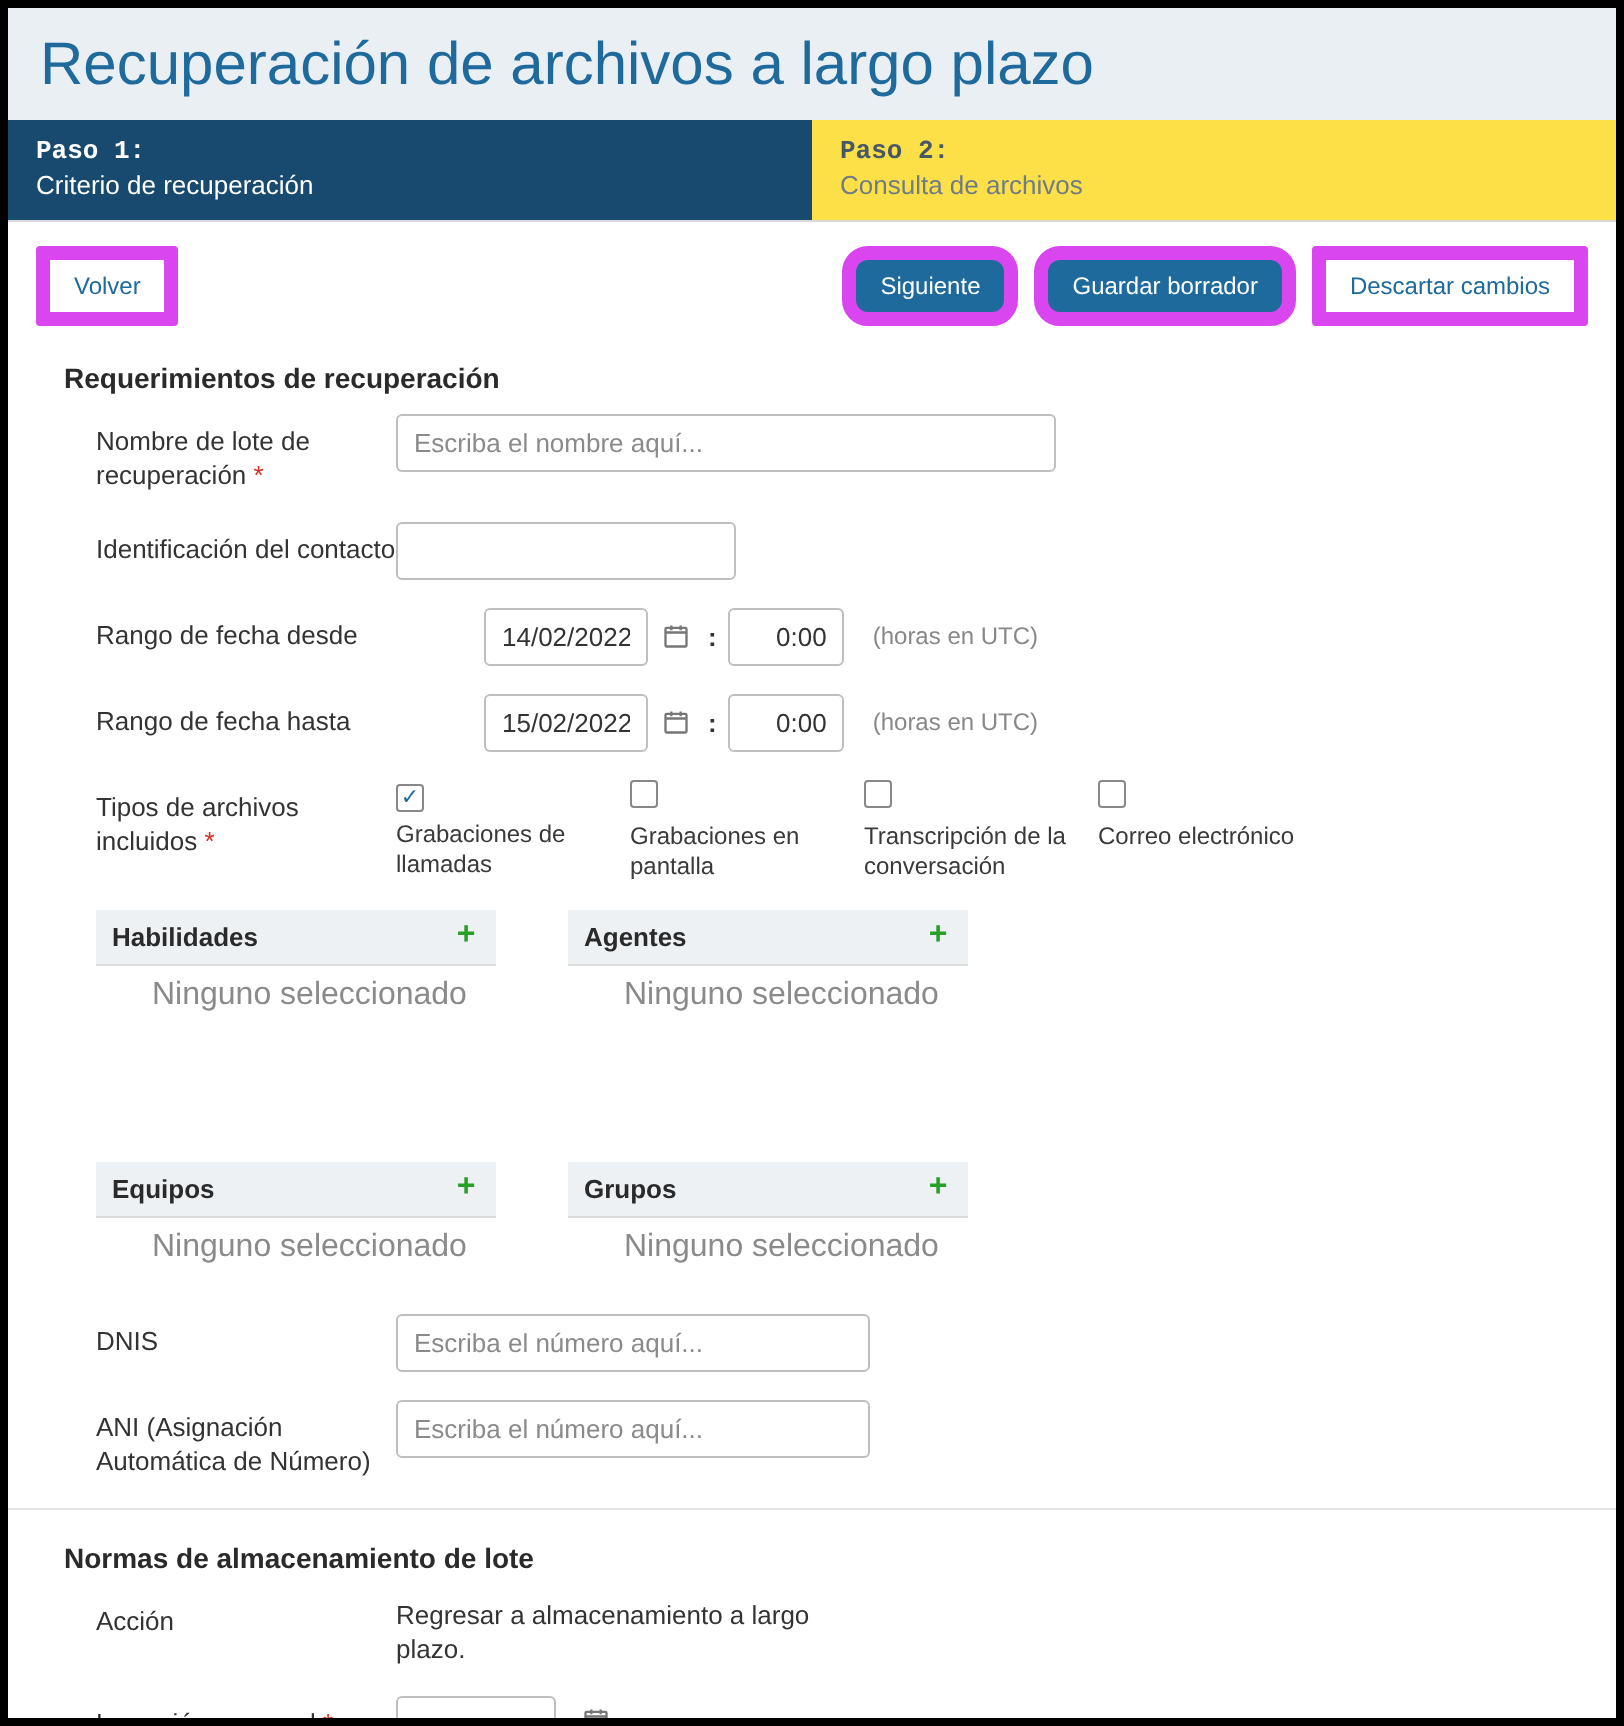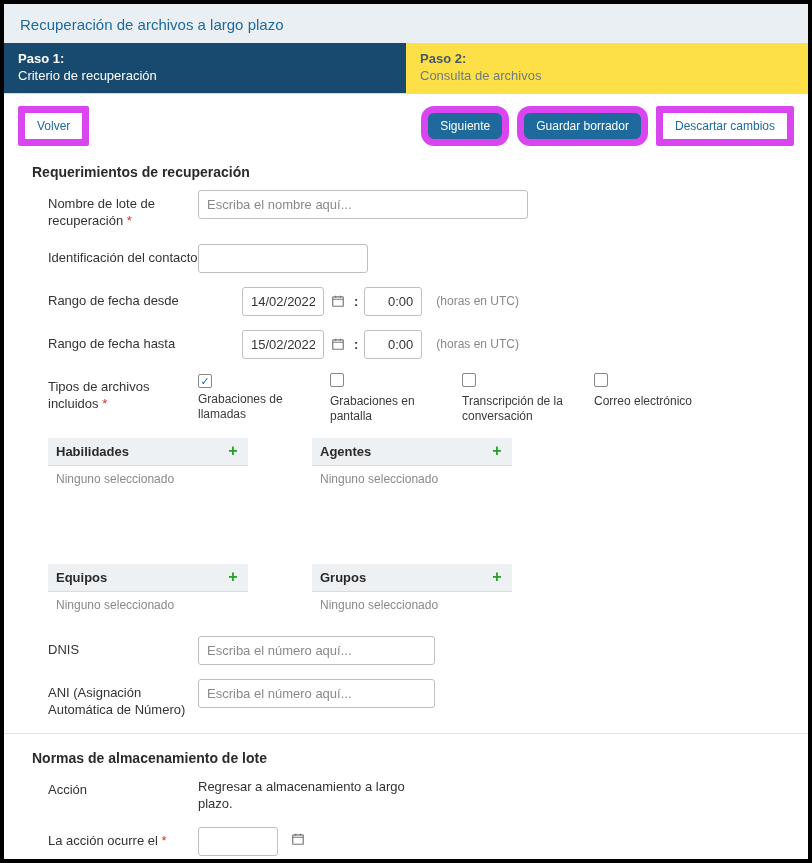--- a/index.html
+++ b/index.html
@@ -1,24 +1,24 @@
 <!DOCTYPE html>
 <html><head>
 <meta charset="utf-8">
 <style>
   * { box-sizing: border-box; margin: 0; padding: 0; }
   body { font-family: "Segoe UI", Arial, sans-serif; background: #fff; color: #333; font-size: 13px; }
   .frame { width: 812px; height: 863px; border: 4px solid #000; background: #fff; overflow: hidden; }
   .header-bar { background: #eaeff3; padding: 12px 16px 10px; }
-  .header-bar h1 { font-size: 15px; font-weight: 400; color: #1e6a9c; }
+  .header-bar h1 { font-size: 30px; font-weight: 400; color: #1e6a9c; }
   .steps { display: flex; border-bottom: 1px solid #d9d9d9; }
   .step { flex: 1; padding: 8px 14px 10px; }
   .step.active { background: #184a6f; color: #fff; }
   .step.inactive { background: #fde047; color: #6f7b85; }
-  .step .title { font-weight: 700; font-size: 13px; }
+  .step .title { font-weight: 700; font-size: 13px; font-family: Liberation Mono, monospace; }
   .step.inactive .title { color: #465866; }
   .step .sub { font-size: 13px; margin-top: 2px; }
   .btn-row { display: flex; align-items: center; padding: 12px 14px; gap: 8px; }
   .spacer { flex: 1; }
   .btn { border: 7px solid #d946ef; background: #fff; color: #1e6a9c; font-size: 12px; padding: 6px 12px; border-radius: 2px; cursor: pointer; font-family: inherit; }
   .btn.primary { background: #1e6a9c; color: #fff; font-weight: 400; border-radius: 13px; }
 
   .section-title { font-weight: 700; font-size: 14px; padding: 6px 18px 10px 28px; color: #2a2a2a; }
   .form-area { padding: 0 28px 0 44px; }
   .row { display: flex; align-items: flex-start; margin-bottom: 14px; }
@@ -33,30 +33,30 @@
   .txt.date { width: 82px; text-align: left; }
   .txt.time { width: 58px; text-align: right; }
   .txt.num { width: 237px; }
   .txt.small { width: 80px; }
 
   .date-group { display: flex; align-items: center; gap: 4px; margin-left: 44px; }
   .cal-icon { width: 20px; height: 20px; display: inline-flex; align-items: center; justify-content: center; color: #777; }
   .colon { font-weight: 600; padding: 0 2px; }
   .utc { color: #888; font-size: 12px; margin-left: 10px; }
 
-  .check-row { display: flex; gap: 22px; }
+  .check-row { display: flex; gap: 7px; }
   .check-item .cb { width: 14px; height: 14px; border: 1px solid #888; border-radius: 2px; display: inline-flex; align-items: center; justify-content: center; background: #fff; cursor: pointer; }
   .check-item .cb.checked::after { content: "✓"; color: #1e6a9c; font-size: 11px; line-height: 1; }
   .check-item .cl { font-size: 12px; color: #3a3a3a; display: block; margin-top: 4px; max-width: 110px; line-height: 1.25; }
 
-  .picker-pair { display: flex; gap: 64px; margin-bottom: 8px; }
+  .picker-pair { display: flex; gap: 36px; margin-bottom: 8px; }
   .picker { width: 200px; }
   .picker-header { background: #eef1f4; padding: 6px 8px; display: flex; align-items: center; justify-content: space-between; font-weight: 700; font-size: 13px; color: #2a2a2a; border-bottom: 1px solid #dcdcdc; }
   .plus-icon { width: 14px; height: 14px; display: inline-flex; align-items: center; justify-content: center; color: #28a028; font-weight: 900; font-size: 16px; line-height: 1; cursor: pointer; }
-  .picker-body { padding: 6px 8px; color: #8a8a8a; font-size: 12px; min-height: 90px; }
+  .picker-body { padding: 6px 8px; color: #8a8a8a; font-size: 16px; min-height: 90px; margin-left: 20px; }
   .picker-body.short { min-height: 22px; }
 
   .section-divider { border-top: 1px solid #e3e3e3; margin: 6px 0 10px; }
   .static-val { font-size: 13px; color: #333; max-width: 240px; line-height: 1.35; padding-top: 2px; }
   .cal-inline { display: inline-flex; align-items: center; margin-left: 6px; }
 </style>
 </head>
 <body>
 
 <div class="frame">

